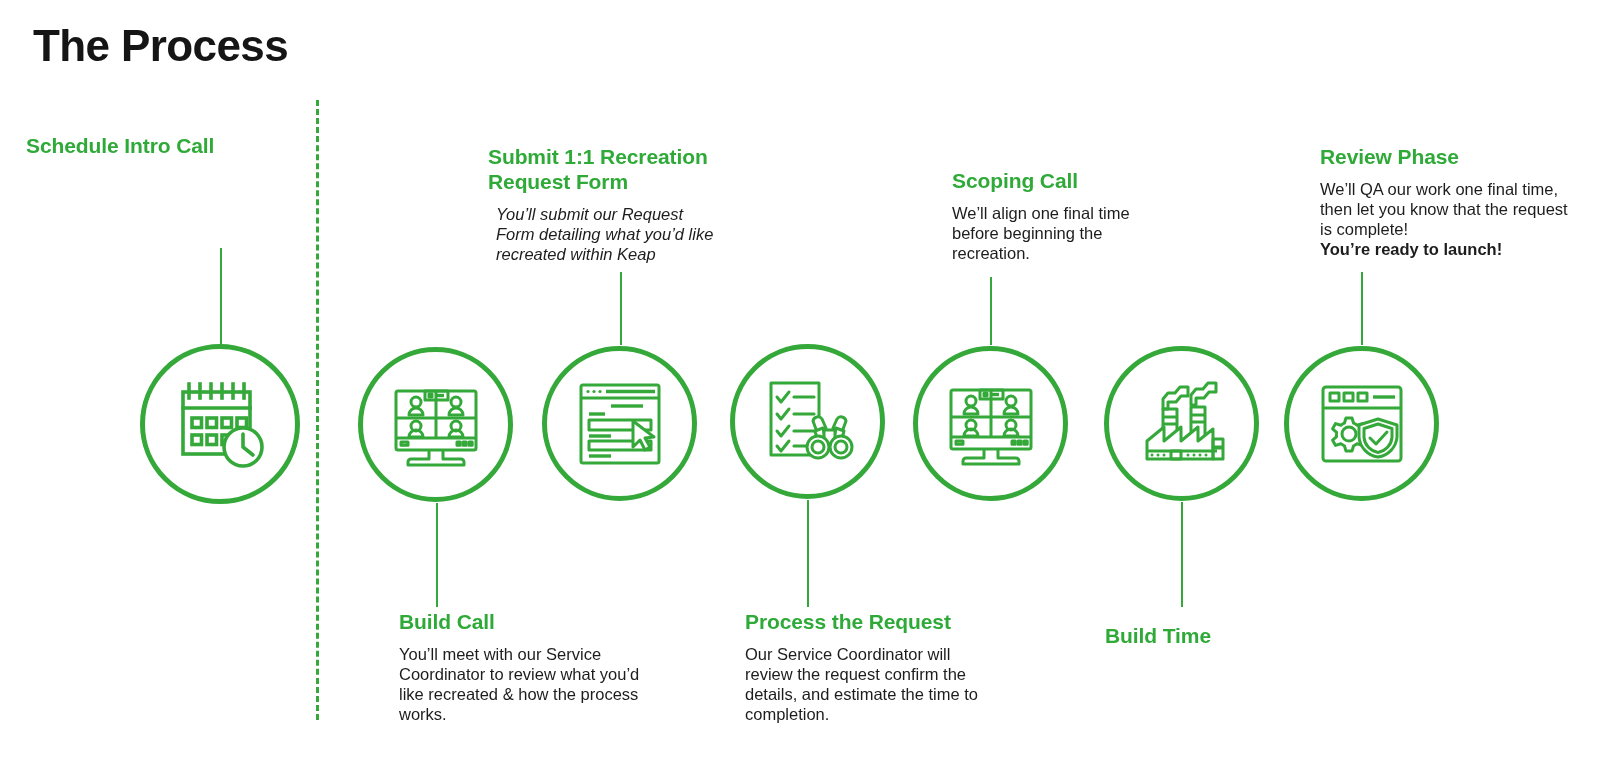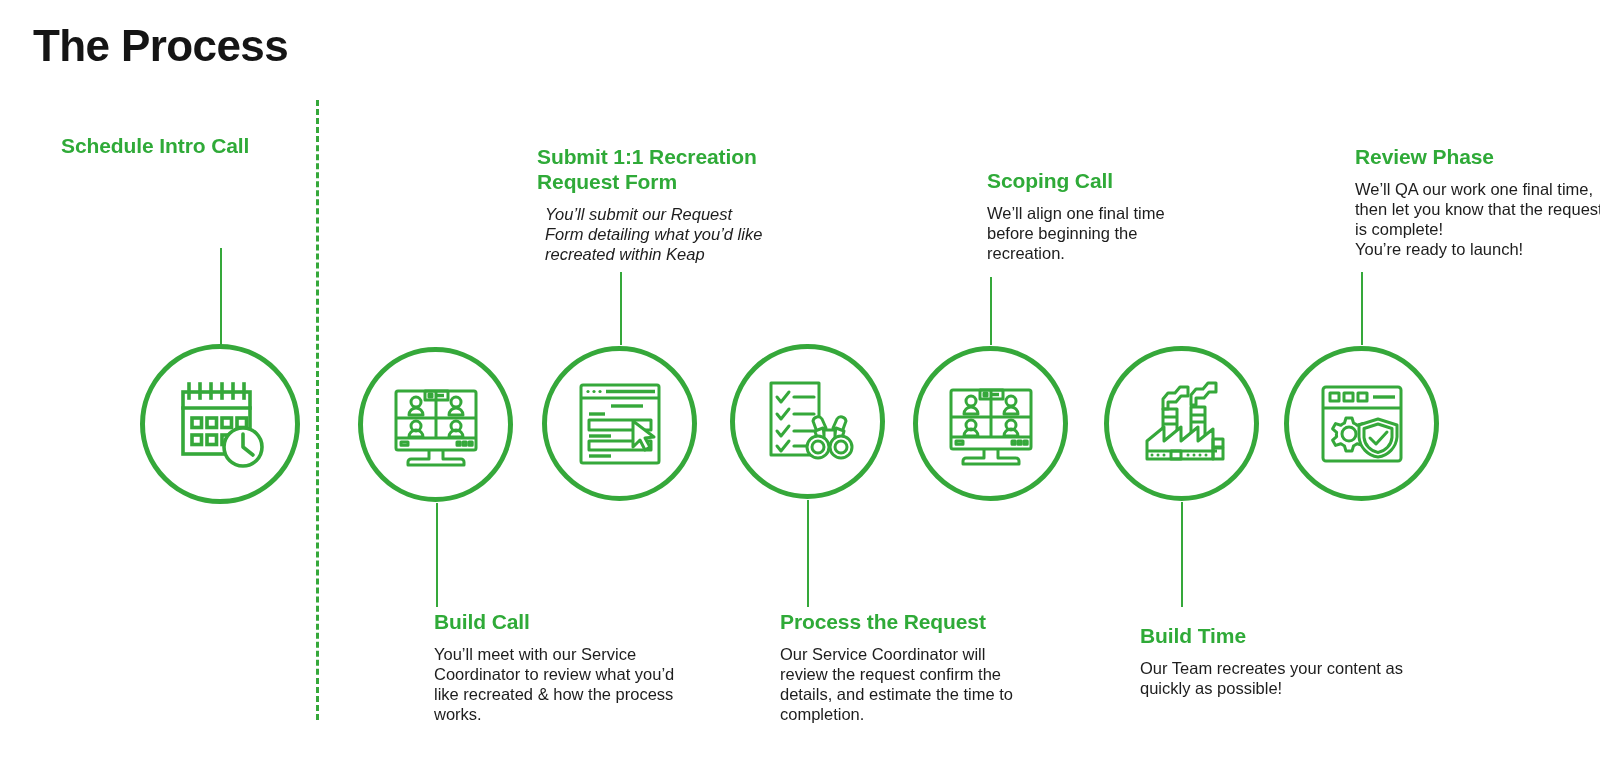--- a/index.html
+++ b/index.html
@@ -54,38 +54,37 @@
   
   .stem {
     position: absolute;
     width: 2px;
     background: #35a83a;
   }
 
   
   .step-text {
     position: absolute;
-    margin-left: 35px;
   }
   .step-head {
     font-size: 21px;
     font-weight: 700;
     color: #2faa38;
     line-height: 1.18;
     letter-spacing: -0.1px;
   }
   .step-body {
     font-size: 16.5px;
     font-weight: 400;
     color: #1d1d1d;
     line-height: 1.22;
     margin-top: 9px;
   }
   .step-body .bold-line {
-    font-weight: 400;
+    font-weight: 700;
     display: block;
   }
   .indent { padding-left: 8px; font-style: italic; }
 </style>
 </head>
 <body>
 
 <div id="stage">
 
   <div id="page-title">The Process</div>
@@ -145,21 +144,21 @@
         <path d="M40 72 v9 h-18 a3 3 0 0 0 -3 3 v3 h56 v-3 a3 3 0 0 0 -3 -3 h-18 v-9"></path>
       </g>
     </svg>
   </div>
   <div class="stem" style="left:436px; top:503px; height:104px;"></div>
   <div class="step-text" style="left:399px; top:610px; width:250px;">
     <div class="step-head">Build Call</div>
     <div class="step-body">You’ll meet with our Service Coordinator to review what you’d like recreated &amp; how the process works.</div>
   </div>
 
-  <div class="step-text" style="left:502px; top:145px; width:232px;">
+  <div class="step-text" style="left:488px; top:145px; width:232px;">
     <div class="step-head">Submit 1:1 Recreation Request Form</div>
     <div class="step-body indent">You’ll submit our Request Form detailing what you’d like recreated within Keap</div>
   </div>
   <div class="stem" style="left:620px; top:272px; height:73px;"></div>
   <div class="node-circle" style="left:542px; top:346px; width:155px; height:155px;">
     <svg width="94" height="94" viewBox="0 0 94 94">
       <g fill="none" stroke="#35a83a" stroke-width="3" stroke-linejoin="round">
         <rect x="8" y="8" width="78" height="78" rx="2"></rect>
         <line x1="8" y1="21" x2="86" y2="21"></line>
         <circle cx="15" cy="14.5" r="1.6" fill="#35a83a" stroke="none"></circle>
@@ -263,21 +262,20 @@
         <circle cx="53" cy="78" r="1.5" fill="#35a83a" stroke="none"></circle>
         <circle cx="59" cy="78" r="1.5" fill="#35a83a" stroke="none"></circle>
         <circle cx="65" cy="78" r="1.5" fill="#35a83a" stroke="none"></circle>
         <circle cx="71" cy="78" r="1.5" fill="#35a83a" stroke="none"></circle>
       </g>
     </svg>
   </div>
   <div class="stem" style="left:1181px; top:502px; height:105px;"></div>
   <div class="step-text" style="left:1105px; top:624px; width:265px;">
     <div class="step-head">Build Time</div>
-    <div class="step-body">Our Team recreates your content as quickly as possible!</div>
   </div>
 
   <div class="step-text" style="left:1320px; top:145px; width:250px;">
     <div class="step-head">Review Phase</div>
     <div class="step-body">
       <span>We’ll QA our work one final time, then let you know that the request is complete!</span>
       <span class="bold-line">You’re ready to launch!</span>
     </div>
   </div>
   <div class="stem" style="left:1361px; top:272px; height:73px;"></div>

